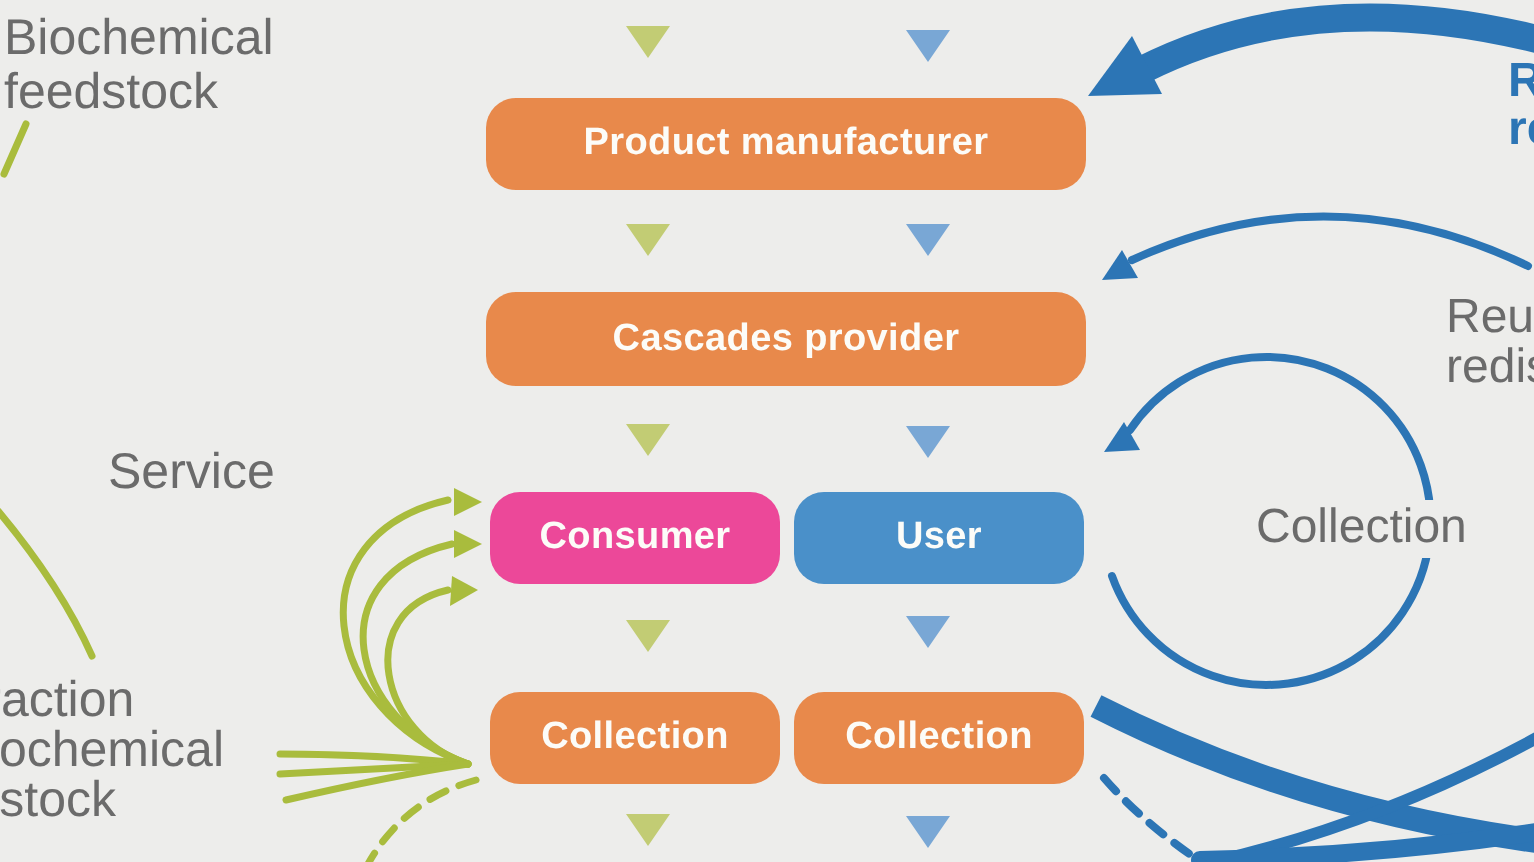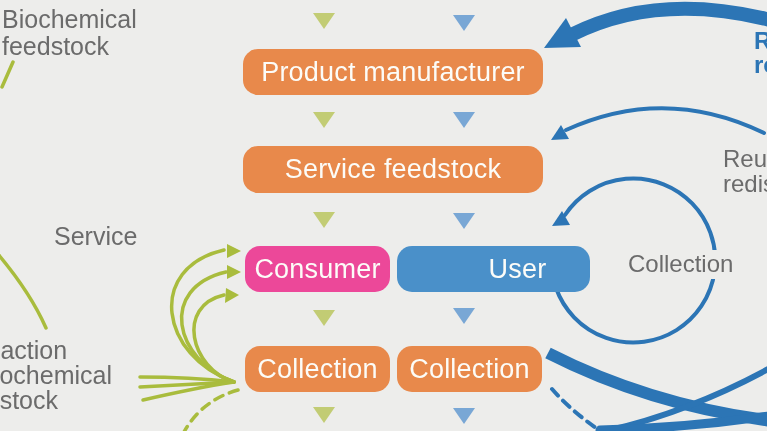--- a/index.html
+++ b/index.html
@@ -4,26 +4,26 @@
 <style>
   html,body{margin:0;padding:0;}
   body{font-family:"Liberation Sans","DejaVu Sans",sans-serif;}
   .stage{
     position:relative;width:767px;height:431px;overflow:hidden;
     background:#EDEDEB;
   }
   .arrows-layer{position:absolute;left:0;top:0;width:767px;height:431px;}
   .box{
     position:absolute;display:flex;align-items:center;justify-content:center;
-    border-radius:15px;color:#FCFCF8;font-weight:400;font-size:27px;
+    border-radius:15px;color:#FCFCF8;font-weight:700;font-size:19px;
     white-space:nowrap;letter-spacing:.2px;
   }
   .box-orange{background:#E8894B;}
   .box-green{background:#ec4899;}
-  .box-blue{background:#4A90C9;padding-left:48px;}
+  .box-blue{background:#4A90C9;}
   .lbl{
     position:absolute;color:#6B6B6B;font-size:25px;line-height:27px;
     white-space:nowrap;
   }
   .lbl span{display:block;}
   .lbl-small{font-size:24px;line-height:24px;}
   .lbl-blue{color:#2C75B5;font-weight:700;}
   .cut-line{position:absolute;color:#6B6B6B;font-size:25px;white-space:nowrap;}
   .maint-bg{background:#EDEDEB;padding:2px 4px 3px 6px;}
 </style>
@@ -81,21 +81,21 @@
       <polygon points="453,308 475,308 464,324"></polygon>
       <polygon points="453,408 475,408 464,424"></polygon>
     </g>
   </svg>
 
   <div class="box box-orange" style="left:243px;top:49px;width:300px;height:46px;">
     <span>Product manufacturer</span>
   </div>
 
   <div class="box box-orange" style="left:243px;top:146px;width:300px;height:47px;">
-    <span>Service feedstock</span>
+    <span>Cascades provider</span>
   </div>
 
   <div class="box box-green" style="left:245px;top:246px;width:145px;height:46px;">
     <span>Consumer</span>
   </div>
 
   <div class="box box-blue" style="left:397px;top:246px;width:145px;height:46px;">
     <span>User</span>
   </div>
 

